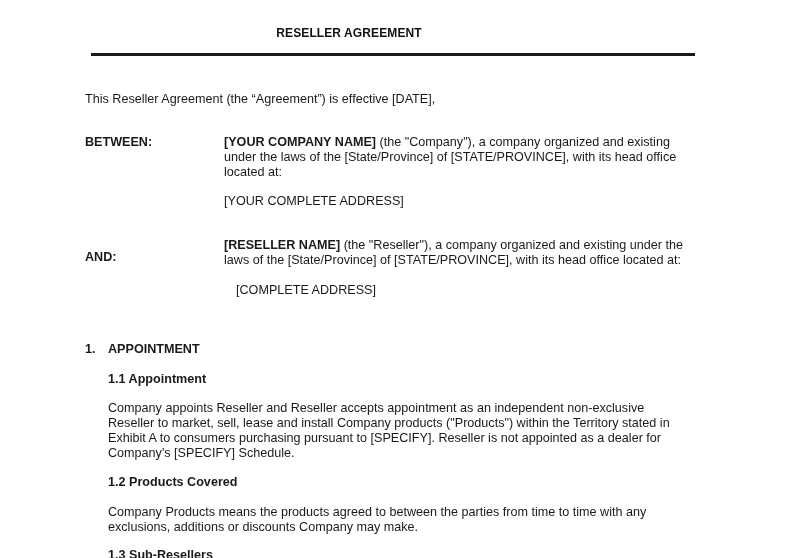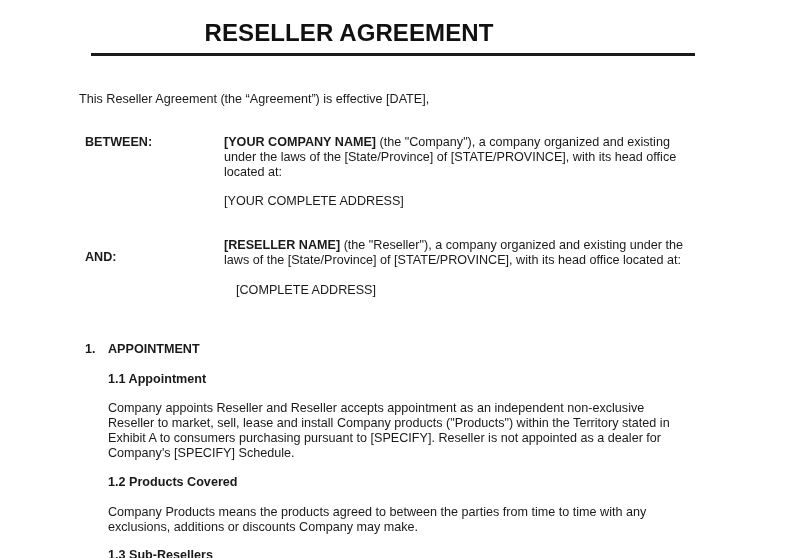--- a/index.html
+++ b/index.html
@@ -23,35 +23,35 @@
       width: 790px;
       height: 558px;
     }
     .title {
       position: absolute;
       left: 0;
       width: 698px;
       top: 20px;
       text-align: center;
       font-weight: bold;
-      font-size: 24px;
+      font-size: 12px;
       line-height: 26px;
       letter-spacing: 0.1px;
       color: #111;
     }
     .rule {
       position: absolute;
       left: 91px;
       top: 53px;
       width: 604px;
       height: 3px;
       background: #1a1a1a;
     }
     .abs { position: absolute; }
-    .intro { left: 79px; top: 92px; }
+    .intro { left: 85px; top: 92px; }
     .party-label {
       left: 85px;
       font-weight: bold;
     }
     .party-body {
       left: 224px;
       width: 480px;
     }
     .bold { font-weight: bold; }
     .sec-num { left: 85px; font-weight: bold; }

